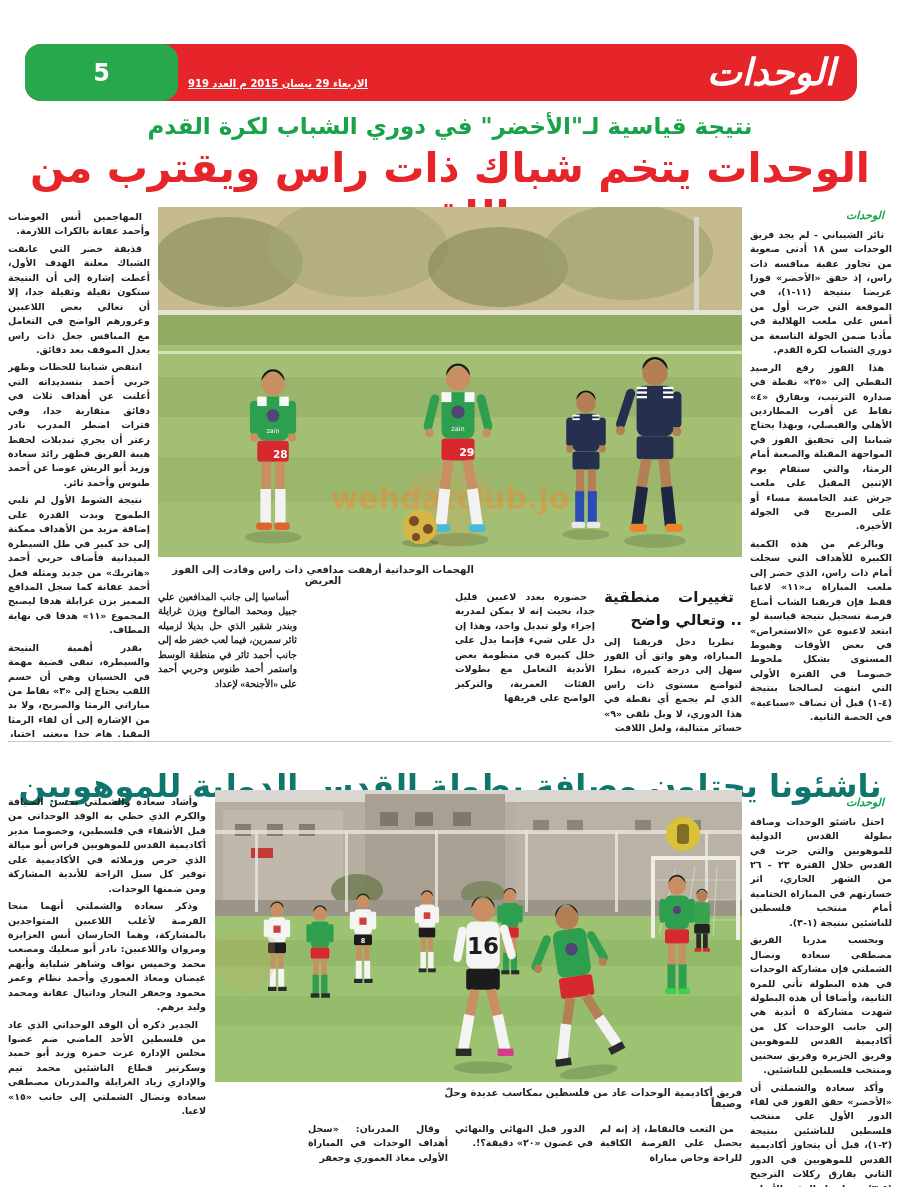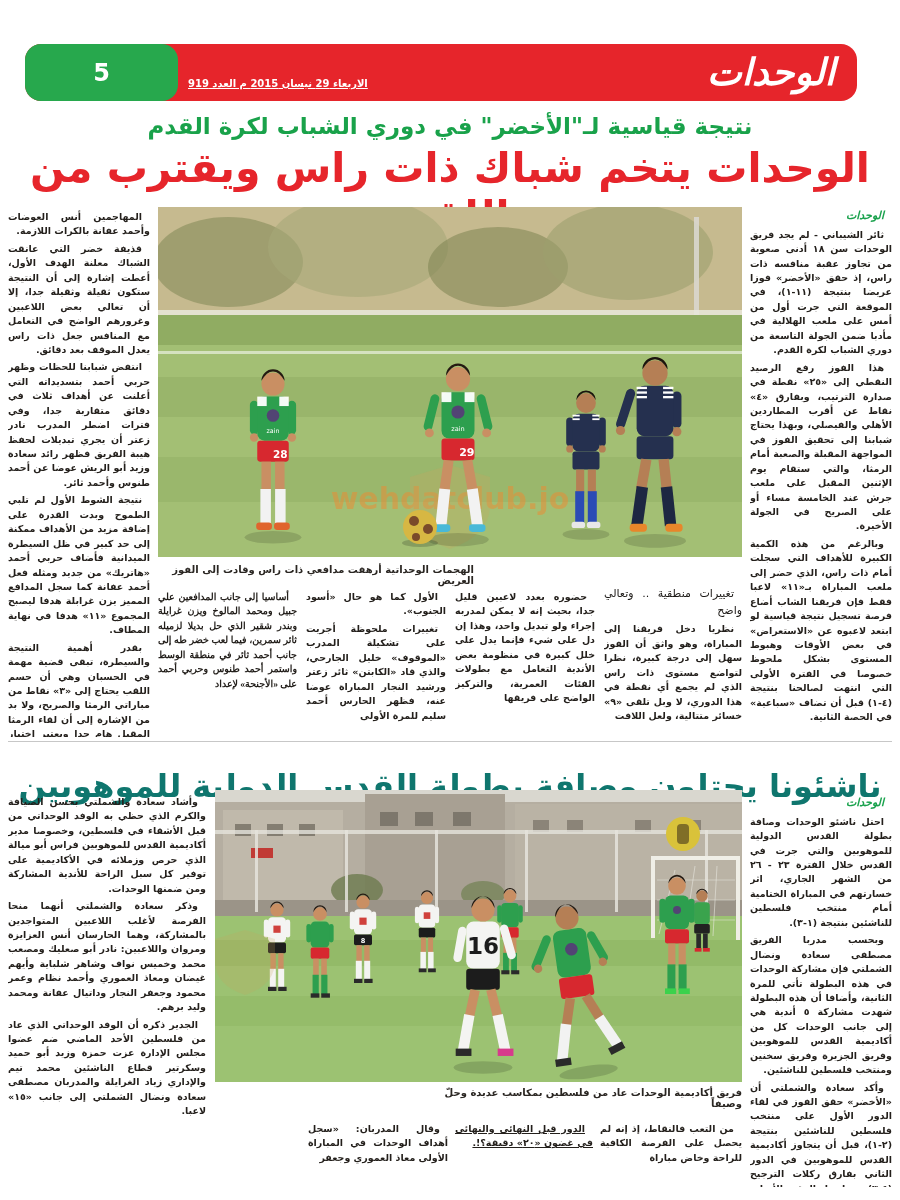--- a/index.html
+++ b/index.html
@@ -17,21 +17,21 @@
           font-size:23px;font-weight:bold;}
   .headline1{position:absolute;left:0;top:144px;width:100%;text-align:center;color:#e6252b;
           font-size:41px;font-weight:bold;}
   .headline2{position:absolute;left:0;top:744px;width:100%;text-align:center;color:#0f766e;
           font-size:32px;font-weight:bold;margin-top:23px;}
   
   .col{position:absolute;font-size:9.5px;font-weight:bold;line-height:1.52;text-align:justify;
        color:#231f1b;overflow:hidden;}
   .col p{margin:0 0 3px 0;text-indent:8px;}
   .src-tag{color:#1aa24d;font-style:italic;font-weight:bold;font-size:11px;margin:0 0 5px 0;text-indent:0;}
-  .subhead{font-size:11px;font-weight:normal;margin:0 0 4px 0;text-indent:0;color:#1c1916;}
+  .subhead{font-size:15px;font-weight:bold;margin:0 0 4px 0;text-indent:0;color:#1c1916;}
   .caption{position:absolute;font-size:10px;font-weight:bold;color:#2a2622;}
   .rule{position:absolute;left:8px;width:884px;height:0;border-top:1px solid #c7c7c7;}
   .photo{position:absolute;overflow:hidden;background:#aebd87;}
   svg{display:block;}
 </style>
 </head>
 <body>
 
 <div class="page">
 
@@ -175,32 +175,28 @@
       <g>
         <ellipse cx="262" cy="336" rx="18" ry="4" fill="rgba(0,0,0,0.18)"></ellipse>
         <circle cx="262" cy="320" r="17" fill="#d7b743"></circle>
         <circle cx="256" cy="314" r="5" fill="#7a4a2a"></circle>
           <circle cx="270" cy="322" r="5" fill="#7a4a2a"></circle>
         <circle cx="258" cy="330" r="4" fill="#7a4a2a"></circle>
       </g>
     </svg>
   </div>
 
-  <div class="caption" style="left:158px;top:564px;width:316px;text-align:right;">الهجمات الوحداتية أرهقت مدافعي ذات راس وقادت إلى الفوز العريض</div>
+  <div class="caption" style="left:165px;top:564px;width:316px;text-align:center;">الهجمات الوحداتية أرهقت مدافعي ذات راس وقادت إلى الفوز العريض</div>
 
   <div class="col" style="left:604px;top:586px;width:138px;height:150px;">
     <p class="subhead">تغييرات منطقية .. وتعالي واضح</p>
     <p>نظريا دخل فريقنا إلى المباراة، وهو واثق أن الفوز سهل إلى درجة كبيرة، نظرا لتواضع مستوى ذات راس الذي لم يجمع أي نقطة في هذا الدوري، لا وبل تلقى «٩» خسائر متتالية، ولعل اللافت</p>
   </div>
   <div class="col" style="left:455px;top:590px;width:140px;height:148px;">
     <p>حضوره بعدد لاعبين قليل جدا، بحيث إنه لا يمكن لمدربه إجراء ولو تبديل واحد، وهذا إن دل على شيء فإنما يدل على خلل كبيرة في منظومة بعض الأندية التعامل مع بطولات الفئات العمرية، والتركيز الواضح على فريقها</p>
-  </div>
-  <div class="col" style="left:306px;top:590px;width:140px;height:148px;">
-    <p>الأول كما هو حال «أسود الجنوب».</p>
-    <p>تغييرات ملحوظة أجريت على تشكيلة المدرب «الموقوف» خليل الجارحي، والذي قاد «الكابتن» ثائر زعتر ورشيد النجار المباراة عوضا عنه، فظهر الحارس أحمد سليم للمرة الأولى</p>
   </div>
   <div class="col" style="left:158px;top:590px;width:139px;height:148px;font-family:Liberation Serif, serif;">
     <p>أساسيا إلى جانب المدافعين علي جبيل ومحمد المالوخ ويزن غرايلة وبندر شقير الذي حل بديلا لزميله ثائر سمرين، فيما لعب خضر طه إلى جانب أحمد ثائر في منطقة الوسط واستمر أحمد طنوس وحربي أحمد على «الأجنحة» لإعداد</p>
   </div>
 
   <div class="rule" style="top:741px;"></div>
 
   <div class="headline2">ناشئونا يحتلون وصافة بطولة القدس الدولية للموهوبين</div>
 
   <div class="col" style="left:750px;top:795px;width:142px;height:392px;">
@@ -401,20 +397,20 @@
 
       <path d="M30 140 l30 9 v22 q0 24 -30 34 q-30 -10 -30 -34 v-22 z" fill="#caa45c" opacity="0.22"></path>
     </svg>
   </div>
 
   <div class="caption" style="left:420px;top:1087px;width:322px;text-align:right;">فريق أكاديمية الوحدات عاد من فلسطين بمكاسب عديدة وحلّ وصيفاً</div>
 
   <div class="col" style="left:600px;top:1122px;width:142px;height:55px;">
     <p>من التعب فالنقاط، إذ إنه لم يحصل على الفرصة الكافية للراحة وخاض مباراة</p>
   </div>
-  <div class="col" style="left:455px;top:1122px;width:138px;height:55px;text-decoration:underline;">
+  <div class="col" style="left:455px;top:1122px;width:138px;height:55px;">
     <p>الدور قبل النهائي والنهائي في غضون «٢٠» دقيقة؟!.</p>
   </div>
   <div class="col" style="left:308px;top:1122px;width:140px;height:55px;">
     <p>وقال المدربان: «سجل أهداف الوحدات في المباراة الأولى معاذ العموري وجعفر</p>
   </div>
 
 </div>
 
 </body></html>

